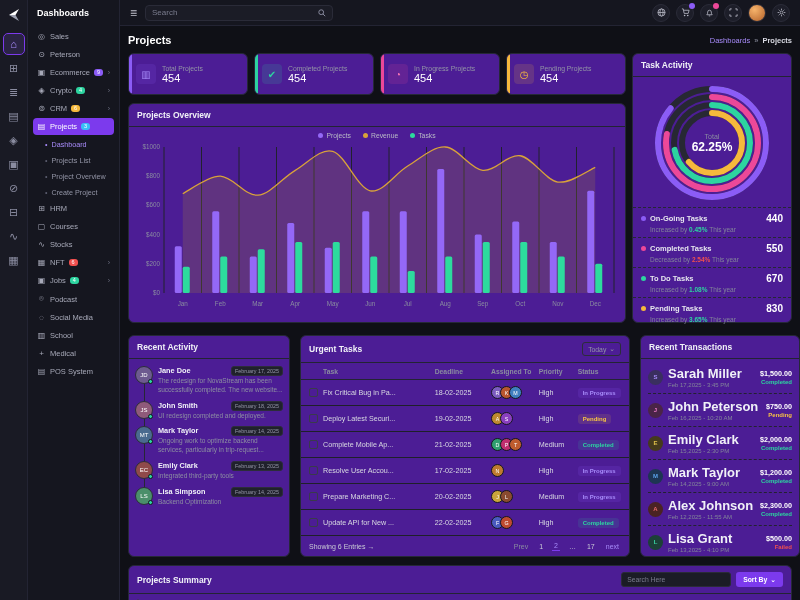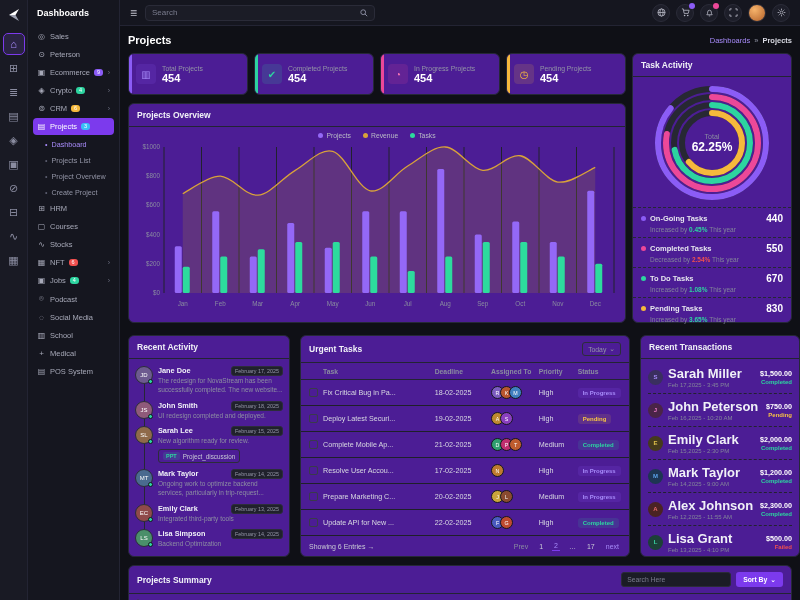--- a/index.html
+++ b/index.html
@@ -24,21 +24,21 @@
 .nav-item.active{background:#7c3aed;color:#fff}
 .nav-item.active .nav-ic{color:#fff}
 .sub-item{display:flex;align-items:center;gap:4px;padding:3.5px 4px 3.5px 12px;font-size:7.2px;color:#9395a6;cursor:pointer}
 .sub-item .sub-dot{font-size:7px;color:#5c5e70}
 .sub-item.active{color:#a78bfa}
 .sub-item.active .sub-dot{color:#a78bfa}
 
 .main{flex:1;display:flex;flex-direction:column;min-width:0}
 .topbar{height:26px;background:#15161f;border-bottom:1px solid #232433;display:flex;align-items:center;padding:0 10px;gap:8px;flex:none}
 .menu-ic{color:#c2c3cf;font-size:12px;cursor:pointer}
-.searchbox{width:230px;height:16px;background:#1b1c26;border:1px solid #2a2b38;border-radius:4px;display:flex;align-items:center;padding:0 6px;gap:20px}
+.searchbox{width:188px;height:16px;background:#1b1c26;border:1px solid #2a2b38;border-radius:4px;display:flex;align-items:center;padding:0 6px;gap:20px}
 .searchbox input{flex:1;background:transparent;border:none;outline:none;color:#c9cad6;font-size:8px;font-family:inherit}
 .searchbox input::placeholder{color:#7a7c8e}
 .top-icons{margin-left:auto;display:flex;align-items:center;gap:6px}
 .tico{width:18px;height:18px;border-radius:50%;background:#1d1e29;border:1px solid #2a2b38;display:flex;align-items:center;justify-content:center;position:relative;cursor:pointer}
 .tico svg{display:block}
 .tico .bdg{position:absolute;top:-2px;right:-2px;width:6px;height:6px;border-radius:50%}
 .avatar-top{width:18px;height:18px;border-radius:50%;background:radial-gradient(circle at 35% 30%,#f6b36b,#b4622a);border:1px solid #2a2b38;cursor:pointer}
 
 .content{flex:1;padding:6px 8px;overflow:hidden;background:#0f1016}
 .page-head{display:flex;align-items:center;margin:2px 0 7px 0}
@@ -50,21 +50,21 @@
 .left-col{width:498px;flex:none}
 .right-col{width:160px;flex:none}
 .card{background:#4c1d95;border:1px solid #262838;border-radius:6px}
 .card-title{font-size:8.5px;font-weight:bold;color:#f0f1f7;padding:6px 8px;border-bottom:1px solid #232433;display:flex;align-items:center}
 
 .stats{display:flex;gap:6px;margin-bottom:8px}
 .stat{flex:1;height:42px;display:flex;align-items:center;gap:6px;padding:0 7px;position:relative;overflow:hidden}
 .stat::before{content:"";position:absolute;left:0;top:0;bottom:0;width:3px;background:var(--accent)}
 .stat-ic{width:20px;height:20px;border-radius:4px;display:flex;align-items:center;justify-content:center;font-size:10px;flex:none}
 .stat-meta .lb{font-size:6.8px;color:#9395a6;white-space:nowrap}
-.stat-meta .vl{font-size:11px;font-weight:bold;color:#fff;margin-top:0}
+.stat-meta .vl{font-size:11px;font-weight:normal;color:#fff;margin-top:0}
 
 .overview{height:220px}
 .legend{display:flex;justify-content:center;gap:12px;padding:5px 0 0 0}
 .lg{display:flex;align-items:center;gap:3px;font-size:6.8px;color:#b9bac6}
 .lg .dot{width:5px;height:5px;border-radius:50%}
 .yt{font-size:6.3px;fill:#8a8ca0;text-anchor:end}
 .xt{font-size:6.3px;fill:#8a8ca0;text-anchor:middle}
 
 .task-card{height:270px}
 .donut-wrap{position:relative;width:124px;height:124px;margin:4px auto 2px auto}
@@ -629,39 +629,20 @@
                 <div class="act-body">
                   <div class="act-head">
                     <span class="act-name">John Smith</span>
                     <span class="act-date">February 18, 2025</span>
                   </div>
                   <div class="act-text">UI redesign completed and deployed.</div>
 
                 </div>
               </div>
 
-              <div class="act-item">
-                <div class="act-av" style="background: rgb(143, 106, 74);">
-                  <span>SL</span>
-                  <span class="presence"></span>
-                </div>
-                <div class="act-body">
-                  <div class="act-head">
-                    <span class="act-name">Sarah Lee</span>
-                    <span class="act-date">February 15, 2025</span>
-                  </div>
-                  <div class="act-text">New algorithm ready for review.</div>
-                  
-                    <span class="act-chip">
-                    <span class="tag">PPT</span>
-                    <span class="lbl">Project_discussion</span>
-                  </span>
-                  
-                </div>
-              </div>
 
               <div class="act-item">
                 <div class="act-av" style="background: rgb(74, 106, 143);">
                   <span>MT</span>
                   <span class="presence"></span>
                 </div>
                 <div class="act-body">
                   <div class="act-head">
                     <span class="act-name">Mark Taylor</span>
                     <span class="act-date">February 14, 2025</span>

